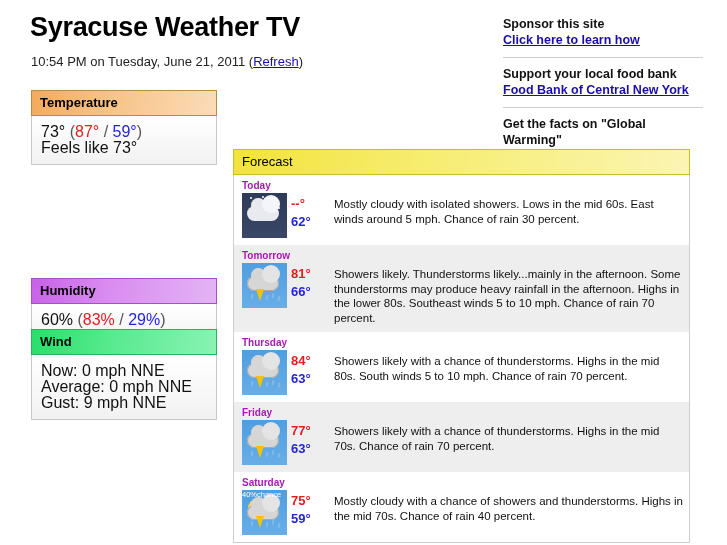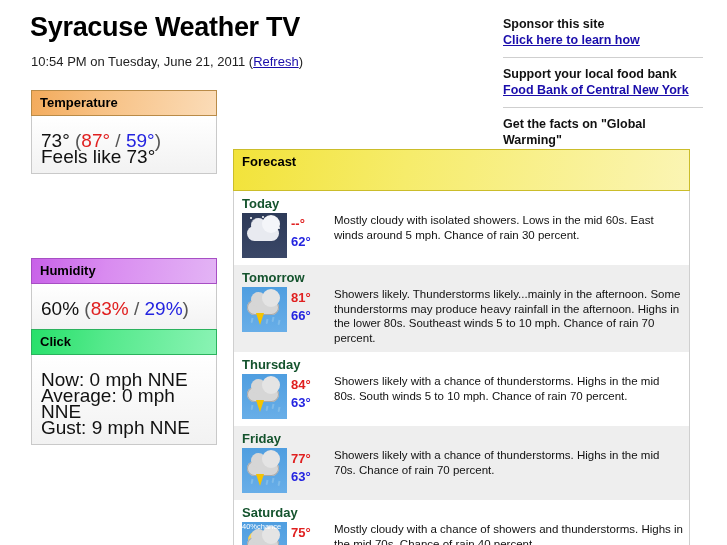--- a/index.html
+++ b/index.html
@@ -28,52 +28,52 @@
   .panel { position: absolute; left: 31px; width: 186px; }
   .panel-head {
     font-size: 13px; font-weight: bold; color: #000;
     padding: 4px 0 4px 8px;
     border: 1px solid #9a9a9a;
     height: 16px; line-height: 16px; box-sizing: content-box;
   }
   .panel-body {
     border: 1px solid #c9c9c9; border-top: none;
     background: linear-gradient(#ffffff, #f2f2f2);
-    padding: 17px 0 8px 9px;
-    font-size: 19px; color: #111; line-height: 16px;
+    padding: 8px 0 8px 9px;
+    font-size: 16px; color: #111; line-height: 16px;
   }
   .ph-temp  { background: linear-gradient(100deg,#f3ab5c 0%,#f7c184 38%,#fbdcb8 100%); border-color:#b98b48; }
   .ph-prec  { background: linear-gradient(100deg,#8ea3de 0%,#a3b5e8 40%,#c6d0f2 100%); border-color:#7b8cc4; }
-  .ph-humid { background: linear-gradient(100deg,#c861e8 0%,#d98bf0 40%,#e3b4f5 100%); border-color:#a74fc4; }
+  .ph-humid { background: linear-gradient(100deg,#c861e8 0%,#d98bf0 40%,#e3b4f5 100%); border-color:#a74fc4;margin-top:20px; }
   .ph-wind  { background: linear-gradient(100deg,#27e06a 0%,#55e98c 40%,#8af3b4 100%); border-color:#2bb25d; }
 
   .hi { color: #e02020; }
   .lo { color: #2424e0; }
   .sep { color: #555; }
 
   
   .sponsors { position: absolute; left: 503px; top: 16px; width: 200px; font-size: 12.5px; color:#111;font-weight:bold; }
   .sponsor-block { line-height: 16px; }
   .sponsor-block a { font-size: 12.5px; }
   .sponsor-rule { height: 1px; background: #cfcfcf; margin: 9px 0 8px 0; }
 
   
   #forecast { position: absolute; left: 233px; top: 149px; width: 457px; }
   .fc-head {
-    font-size: 13px; font-weight: bold; color: #000;
-    padding: 4px 0 20px 8px; height: 16px; line-height: 16px;
+    font-size: 13px; font-weight: normal; color: #000;
+    padding: 4px 0 4px 8px; height: 16px; line-height: 16px;
     background: linear-gradient(100deg,#f2e33a 0%,#f6ec6b 38%,#fbf5b4 100%);
     border: 1px solid #cbbd2a;
   }
   .fc-rows { border: 1px solid #cfcfcf; border-top: none; background:#fff; }
   .fc-row { display: flex; padding: 5px 6px 7px 8px; background: #ffffff; }
   .fc-row.alt { background: #eeeeee; }
   .fc-row-inner { display: flex; width: 100%; }
   .fc-daycol { width: 92px; flex: 0 0 92px; }
-  .fc-day { font-size: 13px; font-weight: bold; color: #14532d; margin-bottom: 2px; }
+  .fc-day { font-size: 10px; font-weight: bold; color: #a21caf; margin-bottom: 2px; }
   .fc-iconrow { display: flex; align-items: flex-start; }
   .fc-temps { margin-left: 4px; font-size: 13px; font-weight: bold; line-height: 18px; padding-top: 2px; }
   .fc-desc { font-size: 11.5px; color: #111; line-height: 14.5px; padding-top: 17px; flex: 1; }
 
   
   .wx { position: relative; width: 45px; height: 45px; overflow: hidden; flex: 0 0 45px; }
   .wx.sky   { background: linear-gradient(#4f9ee0, #68aee8); }
   .wx.night { background: linear-gradient(#2d3a58, #3a4767); }
   .wx .cloud-main {
     position: absolute; left: 5px; top: 13px; width: 32px; height: 15px;
@@ -151,21 +151,21 @@
 
 
   <div class="panel" style="top:258px">
     <div class="panel-head ph-humid">Humidity</div>
     <div class="panel-body" style="padding-bottom:14px">
       <div><span>60%</span><span class="sep"> (</span><span class="hi">83%</span><span class="sep"> / </span><span class="lo">29%</span><span class="sep">)</span></div>
     </div>
   </div>
 
   <div class="panel" style="top:329px">
-    <div class="panel-head ph-wind">Click</div>
+    <div class="panel-head ph-wind">Wind</div>
     <div class="panel-body">
       <div>Now: 0 mph NNE</div>
       <div>Average: 0 mph NNE</div>
       <div>Gust: 9 mph NNE</div>
     </div>
   </div>
 
   <div id="forecast">
     <div class="fc-head">Forecast</div>
     <div class="fc-rows" id="fc-rows">

